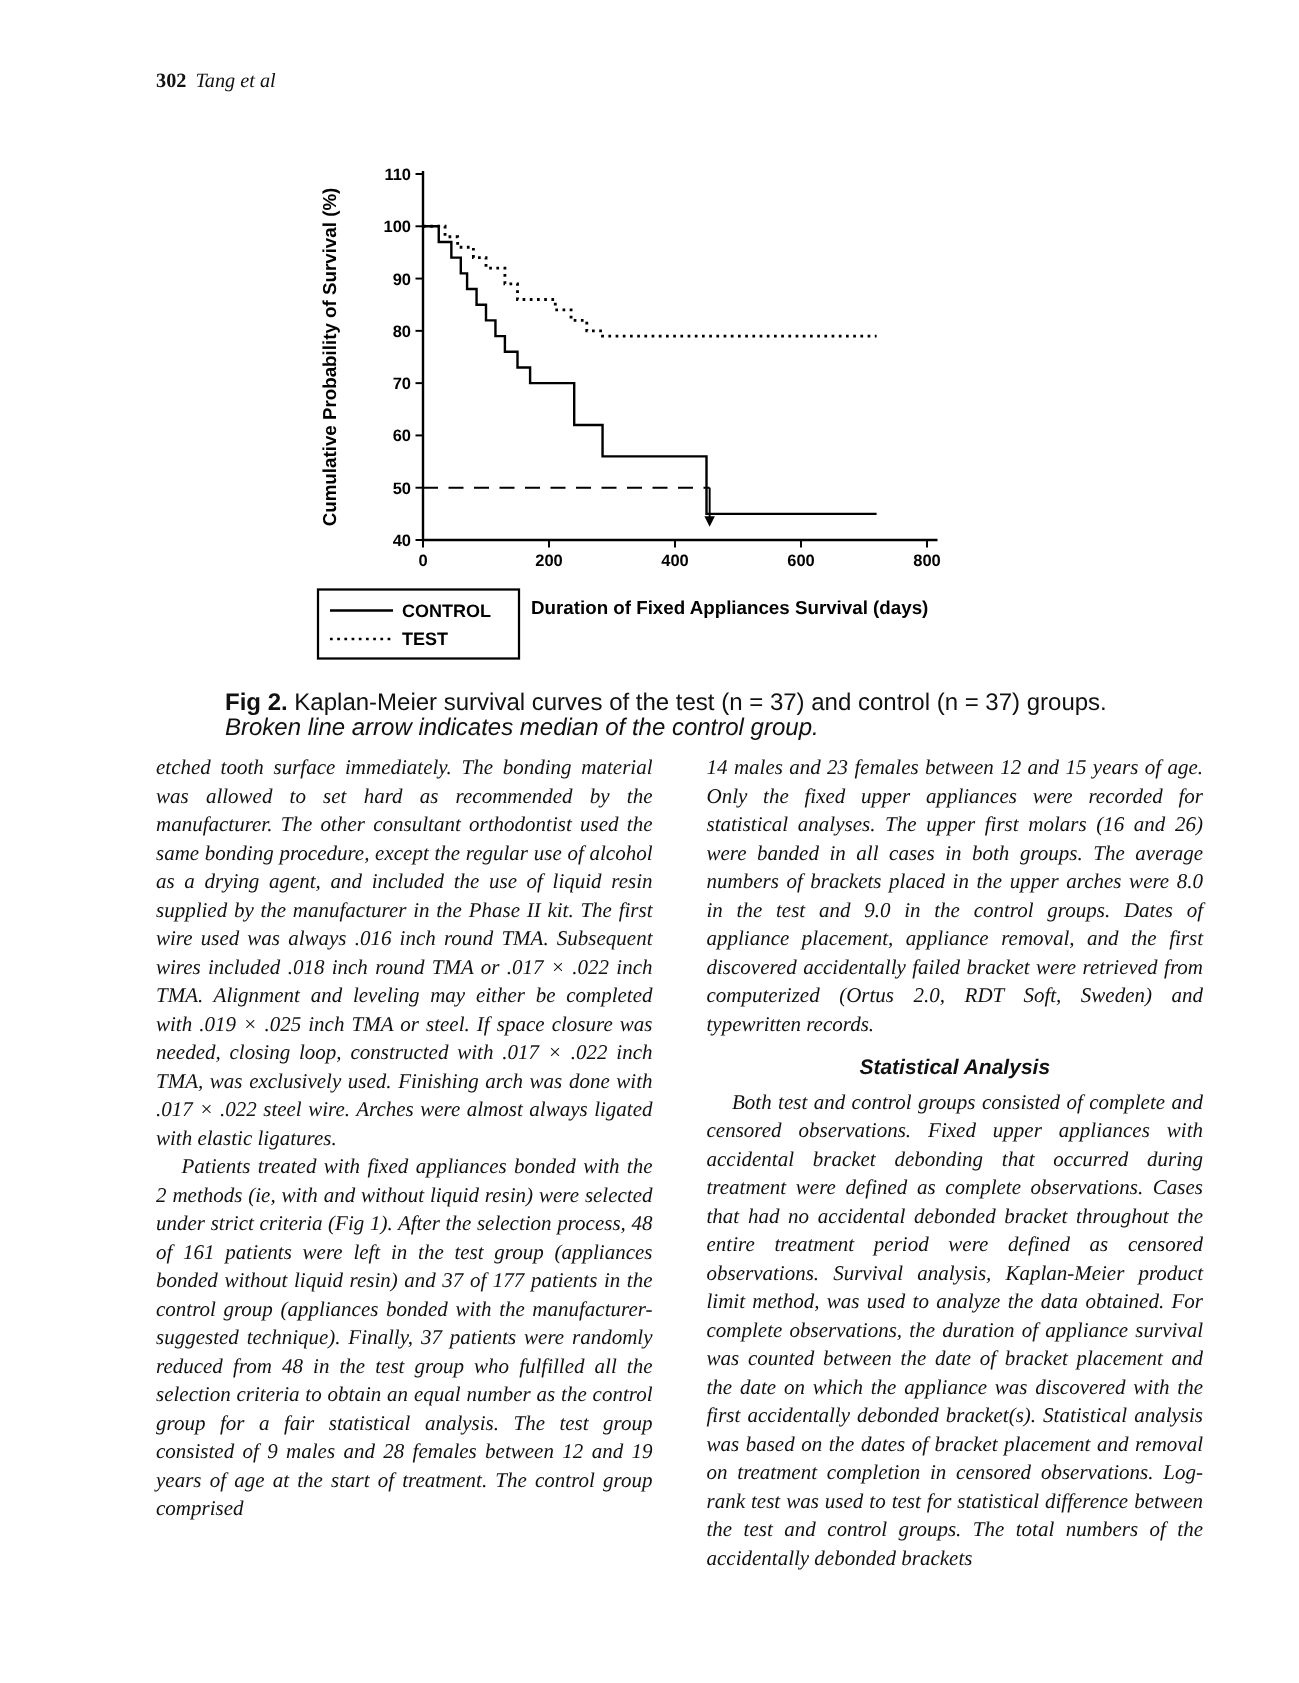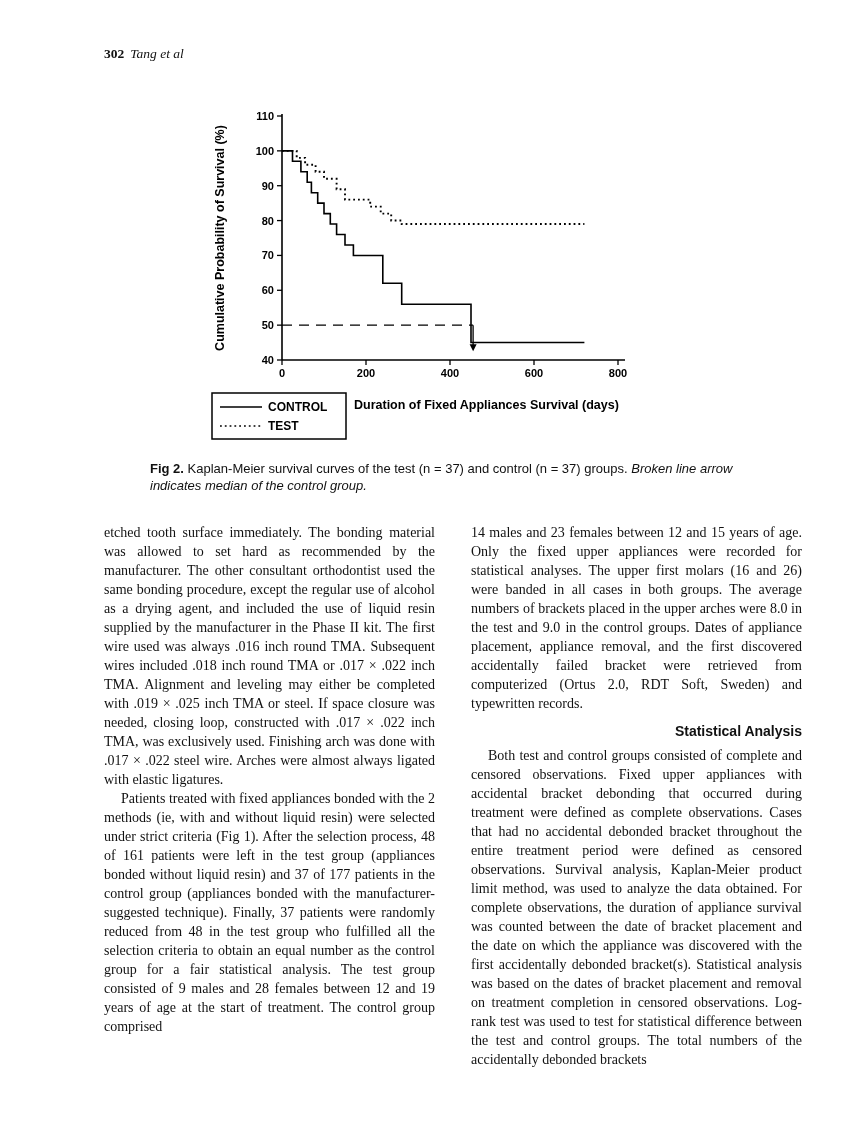--- a/index.html
+++ b/index.html
@@ -26,43 +26,44 @@
   .head-left .pgnum { font-weight: bold; margin-right: 6px; }
   .head-left .authors { font-style: italic; }
   .head-right { text-align: right; font-style: italic; font-size: 13px; line-height: 18px; }
   
   .figure-block { position: absolute; top: 102px; left: 188px; }
   .figure-block svg { display: block; }
   .caption {
     margin: 16px 0 0 -58px;
     width: 618px;
     font-family: "Liberation Sans", sans-serif;
-    font-size: 13px;
+    font-size: 16px;
     line-height: 17px;
     color: #111;
   }
   .caption b { font-weight: bold; }
   .caption i { font-style: italic; }
   
   .columns {
     position: absolute;
-    top: 523px; left: 84px;
+    top: 503px; left: 84px;
     width: 698px;
     display: flex;
     gap: 36px;
+    font-style: italic;
   }
   .col { flex: 1 1 0; font-size: 14px; line-height: 19px; text-align: justify; }
   .col p { margin: 0; }
   .col p.indent { text-indent: 17px; }
   .col h3 {
     font-family: "Liberation Sans", sans-serif;
     font-size: 14px;
     font-weight: bold;
     margin: 9px 0 5px 0;
-    text-align: right;
+    text-align: center;
   }
 </style>
 </head>
 <body>
 
 <div class="page">
 
   <header class="running-head">
     <div class="head-left">
       <span class="pgnum">302</span><span class="authors">Tang et al</span>

